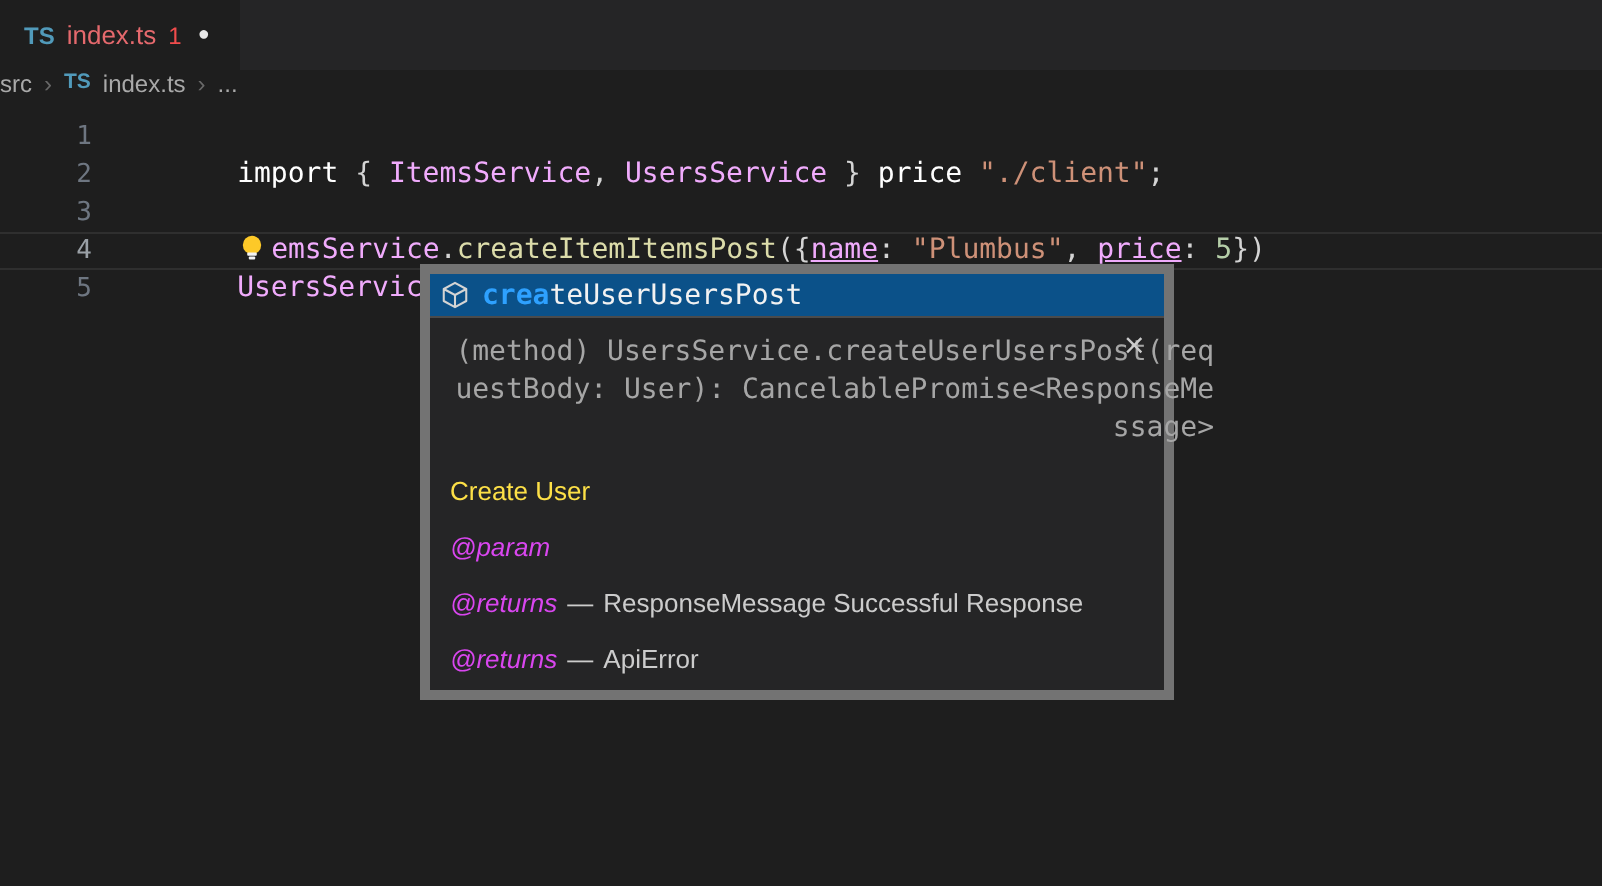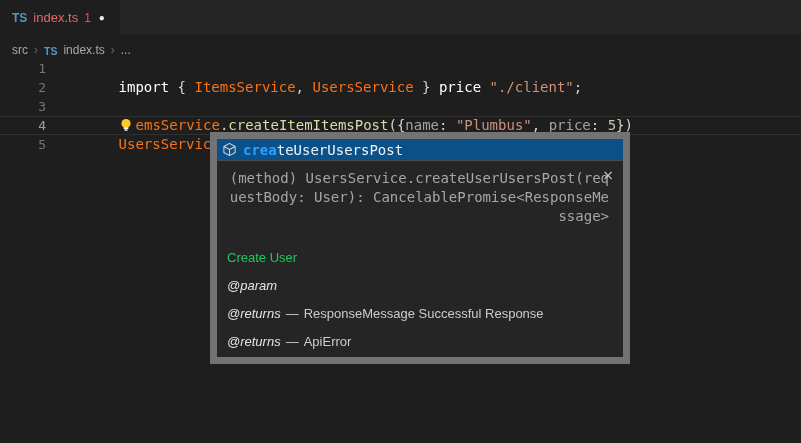--- a/index.html
+++ b/index.html
@@ -10,69 +10,69 @@
   
   .tabbar { height:35px; background:#252526; display:flex; align-items:stretch; }
   .tab { background:#1e1e1e; display:flex; align-items:center; gap:6px;
          padding:0 12px; min-width:120px; cursor:pointer; }
   .ts-icon { color:#519aba; font-weight:bold; font-size:12px; letter-spacing:0; }
   .tab-name { color:#e5696d; font-size:13px; }
   .tab-count { color:#f14c4c; font-size:12px; }
   .tab-dot { color:#e8e8e8; font-size:10px; margin-left:2px; }
 
   
-  .breadcrumb { height:22px; display:flex; align-items:flex-end; gap:6px;
-                padding-left:12px; font-size:12px; color:#a9a9a9; background:#1e1e1e; }
+  .breadcrumb { height:22px; display:flex; align-items:flex-start; gap:6px;
+                padding-left:0; font-size:12px; color:#a9a9a9; background:#1e1e1e; }
   .bc-sep { color:#686868; font-size:12px; }
   .bc-ts { color:#519aba; font-weight:bold; font-size:10.5px; }
 
   
   .editor { position:relative; padding-top:2px;
             font-family:"DejaVu Sans Mono","Liberation Mono",monospace;
             font-size:14px; }
   .code-row { position:relative; height:19px; line-height:19px;
               padding-left:68px; white-space:pre; }
   .code-row.current { box-shadow: inset 0 1px 0 #2f2f2f, inset 0 -1px 0 #2f2f2f; }
   .ln { position:absolute; left:0; top:0; width:46px; text-align:right;
         color:#6e7681; font-size:13px; }
   .code-row.current .ln { color:#9aa0a6; }
   .tk-kw   { color:#ffffff; }
-  .tk-type { color:#f97316; }
+  .tk-type { color:#f0abfc; }
   .tk-fn   { color:#dcdcaa;margin-top:20px; }
   .tk-str  { color:#ce9178; }
   .tk-num  { color:#b5cea8; }
-  .tk-prop { color:#a3a3a3; }
+  .tk-prop { color:#f0abfc;text-decoration:underline; }
   .tk-pn   { color:#d4d4d4; }
 
   .bulb-wrap { display:inline-block; width:17px; height:14px; vertical-align:-2px; }
   .sq { position:relative; display:inline-block; }
   .squiggle { position:absolute; left:0; bottom:-4px; }
   .cursor { display:inline-block; width:1.5px; height:16px; background:#cccccc;
             vertical-align:-3px; }
 
   
-  .suggest { position:absolute; left:210px; top:132px; width:420px;
-             border:7px solid #737373; background:#252526; z-index:5; }
+  .suggest { position:absolute; left:210px; top:132px; width:377px;
+             border:5px solid #737373; background:#252526; z-index:5; }
   .suggest-row { height:21px; background:#0b5189; display:flex; align-items:center;
                  gap:6px; padding:0 5px; cursor:pointer;
                  font-family:"DejaVu Sans Mono","Liberation Mono",monospace;
                  font-size:14px; }
   .cube { flex:0 0 auto; display:block; }
   .match { color:#2ea1ff; font-weight:bold; }
   .rest  { color:#f2f2f2; }
 
   .docs { position:relative; border-top:1px solid #4b4b4b; background:#252526;
           padding:8px 10px 8px 10px; }
   .sig { width:382px; color:#a6a6a6; font-family:"DejaVu Sans Mono","Liberation Mono",monospace;
          font-size:14px; line-height:19px; white-space:pre-wrap; word-break:break-all;text-align:right; }
   .docs-close { position:absolute; top:7px; right:9px; color:#cccccc; font-size:14px;
                 line-height:14px; cursor:pointer; font-family:"DejaVu Sans","Liberation Sans",sans-serif; }
-  .summary { margin-top:24px; color:#22c55e; font-size:13px; }
+  .summary { margin-top:14px; color:#fde047; font-size:13px; }
   .tag-row { margin-top:13px; color:#cccccc; font-size:13px; display:flex; align-items:center; }
-  .tag { font-style:italic; color:#e5e5e5; }
+  .tag { font-style:italic; color:#d946ef; }
   .dash { margin:0 5px; color:#cccccc; }
   .chip { margin-left:8px; background:#1a1a1a; color:#c8c8c8; border-radius:3px;
           padding:1px 7px 2px; font-family:"DejaVu Sans Mono","Liberation Mono",monospace;
           font-size:12px; }
 </style>
 </head>
 <body>
 
 <div class="app">
 

